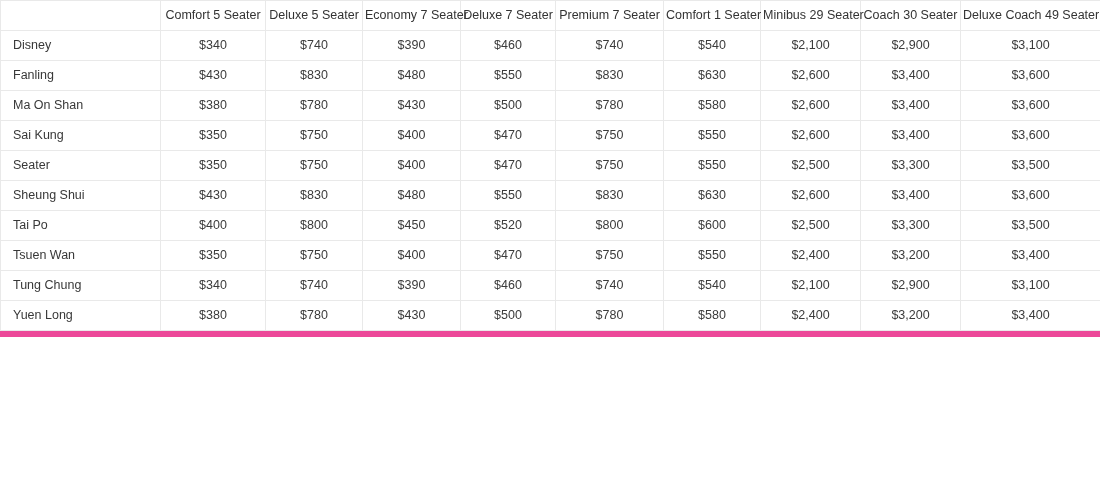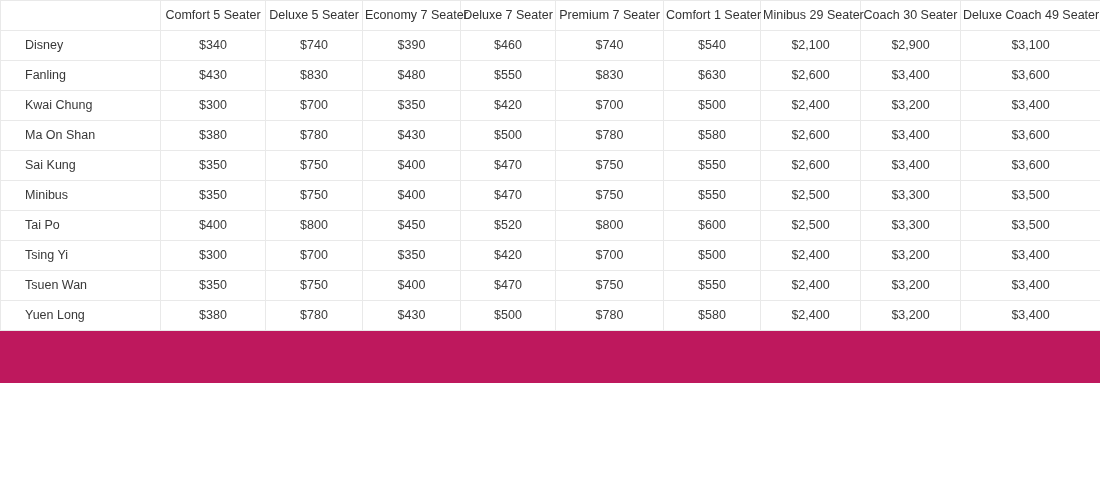--- a/index.html
+++ b/index.html
@@ -1,21 +1,21 @@
 <!DOCTYPE html>
 <html><head>
 <meta charset="utf-8">
 <style>
   * { margin: 0; padding: 0; box-sizing: border-box; }
   html, body { background: #ffffff; }
   body { font-family: "Liberation Sans", sans-serif; }
   .screen {
     width: 1100px;
-    height: 383px;
-    background: #be185d;
+    height: 337px;
+    background: #ec4899;
     overflow: hidden;
   }
   table.pricing {
     width: 1100px;
     border-collapse: collapse;
     table-layout: fixed;
   }
   table.pricing th,
   table.pricing td {
     border: 1px solid #e9e9e9;
@@ -31,21 +31,21 @@
     background: #ffffff;
   }
   table.pricing th {
     color: #333333;
   }
   table.pricing th.corner {
     background: #ffffff;
   }
   table.pricing td.loc {
     text-align: left;
-    padding-left: 24px;
+    padding-left: 12px;
     color: #383838;
   }
 </style>
 </head>
 <body>
 
 <div class="screen">
   <table class="pricing">
     <colgroup>
       <col style="width:160px">
@@ -92,32 +92,20 @@
           <td>$830</td>
           <td>$480</td>
           <td>$550</td>
           <td>$830</td>
           <td>$630</td>
           <td>$2,600</td>
           <td>$3,400</td>
           <td>$3,600</td>
         </tr>
         <tr>
-          <td class="loc">Kwai Chung</td>
-          <td>$300</td>
-          <td>$700</td>
-          <td>$350</td>
-          <td>$420</td>
-          <td>$700</td>
-          <td>$500</td>
-          <td>$2,400</td>
-          <td>$3,200</td>
-          <td>$3,400</td>
-        </tr>
-        <tr>
           <td class="loc">Ma On Shan</td>
           <td>$380</td>
           <td>$780</td>
           <td>$430</td>
           <td>$500</td>
           <td>$780</td>
           <td>$580</td>
           <td>$2,600</td>
           <td>$3,400</td>
           <td>$3,600</td>
@@ -128,66 +116,78 @@
           <td>$750</td>
           <td>$400</td>
           <td>$470</td>
           <td>$750</td>
           <td>$550</td>
           <td>$2,600</td>
           <td>$3,400</td>
           <td>$3,600</td>
         </tr>
         <tr>
-          <td class="loc">Minibus</td>
+          <td class="loc">Seater</td>
           <td>$350</td>
           <td>$750</td>
           <td>$400</td>
           <td>$470</td>
           <td>$750</td>
           <td>$550</td>
           <td>$2,500</td>
           <td>$3,300</td>
           <td>$3,500</td>
+        </tr>
+        <tr>
+          <td class="loc">Sheung Shui</td>
+          <td>$430</td>
+          <td>$830</td>
+          <td>$480</td>
+          <td>$550</td>
+          <td>$830</td>
+          <td>$630</td>
+          <td>$2,600</td>
+          <td>$3,400</td>
+          <td>$3,600</td>
         </tr>
         <tr>
           <td class="loc">Tai Po</td>
           <td>$400</td>
           <td>$800</td>
           <td>$450</td>
           <td>$520</td>
           <td>$800</td>
           <td>$600</td>
           <td>$2,500</td>
           <td>$3,300</td>
           <td>$3,500</td>
         </tr>
         <tr>
-          <td class="loc">Tsing Yi</td>
-          <td>$300</td>
-          <td>$700</td>
+          <td class="loc">Tsuen Wan</td>
           <td>$350</td>
-          <td>$420</td>
-          <td>$700</td>
-          <td>$500</td>
+          <td>$750</td>
+          <td>$400</td>
+          <td>$470</td>
+          <td>$750</td>
+          <td>$550</td>
           <td>$2,400</td>
           <td>$3,200</td>
           <td>$3,400</td>
         </tr>
         <tr>
-          <td class="loc">Tsuen Wan</td>
-          <td>$350</td>
-          <td>$750</td>
-          <td>$400</td>
-          <td>$470</td>
-          <td>$750</td>
-          <td>$550</td>
-          <td>$2,400</td>
-          <td>$3,200</td>
-          <td>$3,400</td>
+          <td class="loc">Tung Chung</td>
+          <td>$340</td>
+          <td>$740</td>
+          <td>$390</td>
+          <td>$460</td>
+          <td>$740</td>
+          <td>$540</td>
+          <td>$2,100</td>
+          <td>$2,900</td>
+          <td>$3,100</td>
         </tr>
         <tr>
           <td class="loc">Yuen Long</td>
           <td>$380</td>
           <td>$780</td>
           <td>$430</td>
           <td>$500</td>
           <td>$780</td>
           <td>$580</td>
           <td>$2,400</td>

